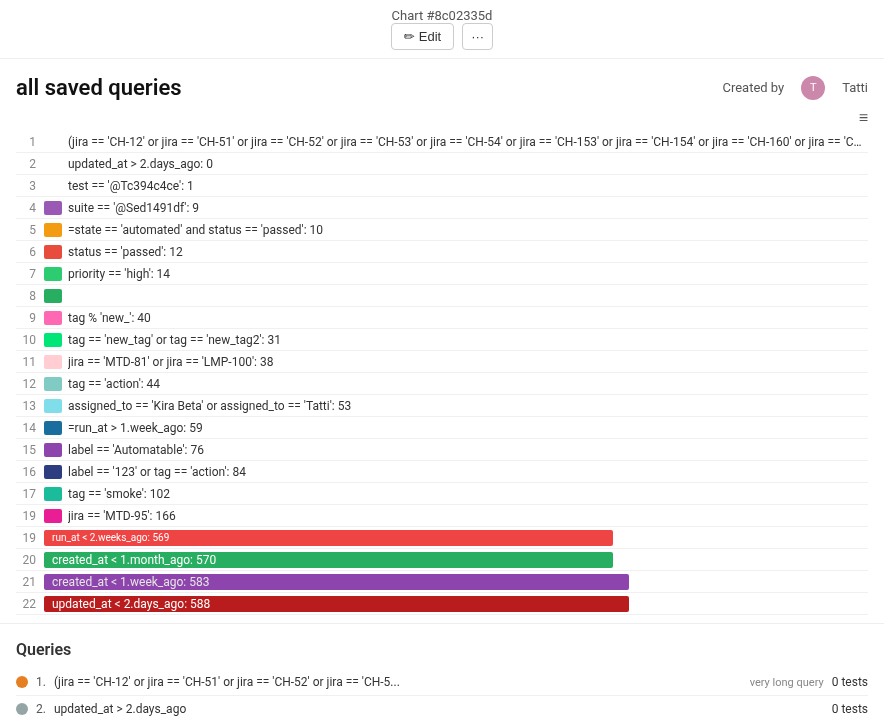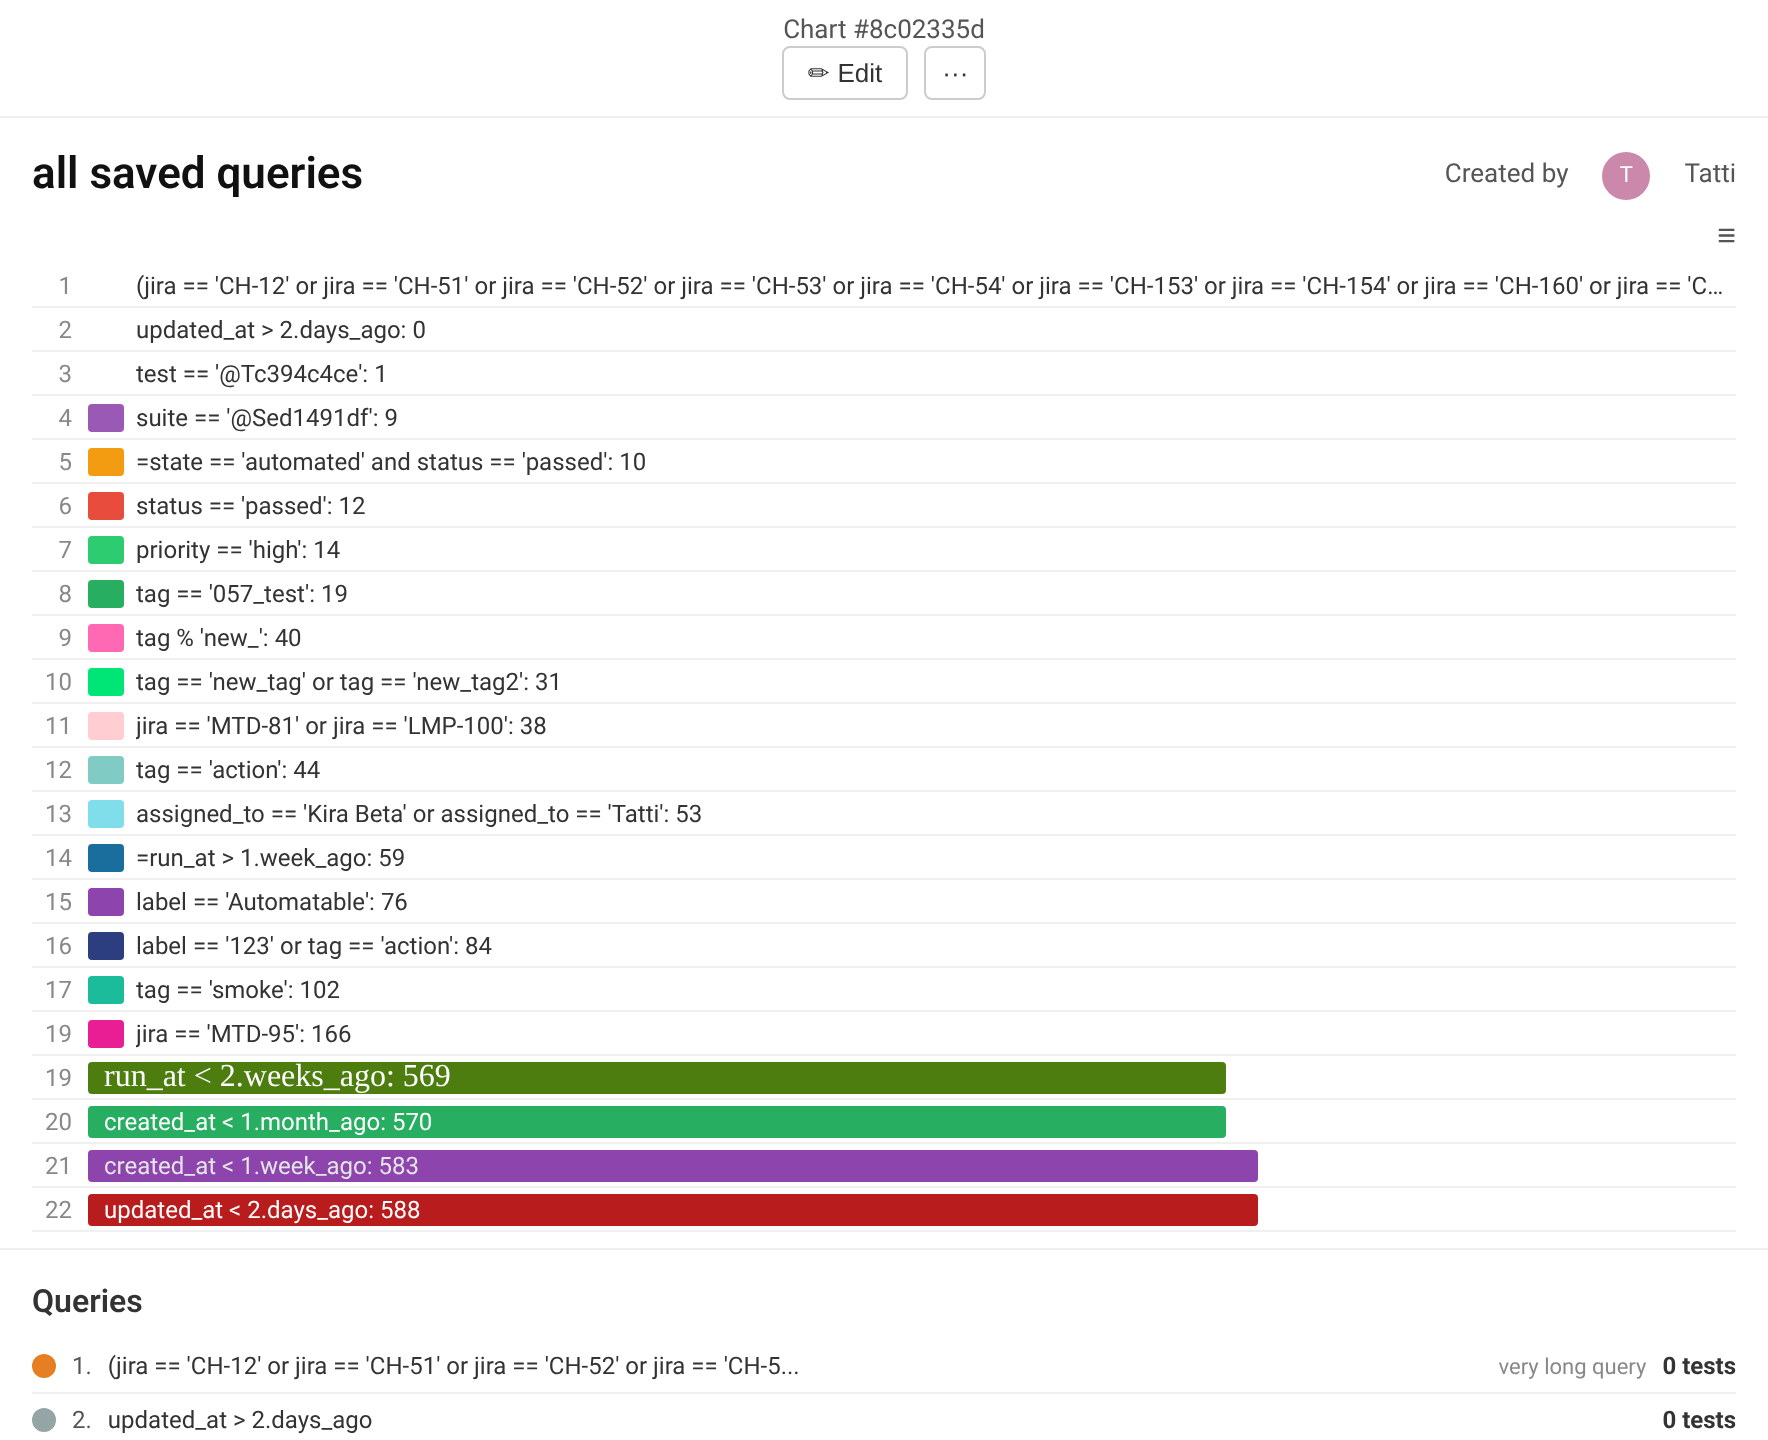--- a/index.html
+++ b/index.html
@@ -167,21 +167,21 @@
       overflow: hidden;
       text-overflow: ellipsis;
     }
     .query-tag {
       font-size: 11px;
       color: #888;
       white-space: nowrap;
     }
     .query-count {
       font-size: 12px;
-      font-weight: 700;
+      font-weight: 400;
       color: #333;
       white-space: nowrap;
     }
     .breadcrumb {
       font-size: 11px;
       color: #888;
       padding: 2px 16px;
       background: #f8f8f8;
       border-top: 1px solid #eee;
     }
@@ -249,21 +249,20 @@
       <span class="row-label">status == 'passed': 12</span>
     </div>
     <div class="chart-row">
       <span class="row-num">7</span>
       <span class="color-swatch" style="background: rgb(46, 204, 113);"></span>
       <span class="row-label">priority == 'high': 14</span>
     </div>
     <div class="chart-row">
       <span class="row-num">8</span>
       <span class="color-swatch" style="background: rgb(39, 174, 96);"></span>
-      <span class="row-label">tag == '057_test': 19</span>
     </div>
     <div class="chart-row">
       <span class="row-num">9</span>
       <span class="color-swatch" style="background: rgb(255, 105, 180);"></span>
       <span class="row-label">tag % 'new_': 40</span>
     </div>
     <div class="chart-row">
       <span class="row-num">10</span>
       <span class="color-swatch" style="background: rgb(0, 230, 118);"></span>
       <span class="row-label">tag == 'new_tag' or tag == 'new_tag2': 31</span>
@@ -304,21 +303,21 @@
       <span class="row-label">tag == 'smoke': 102</span>
     </div>
     <div class="chart-row">
       <span class="row-num">19</span>
       <span class="color-swatch" style="background: rgb(233, 30, 148);"></span>
       <span class="row-label">jira == 'MTD-95': 166</span>
     </div>
     <div class="chart-row">
       <span class="row-num">19</span>
       <div class="bar-container" style="flex: 1 1 0%;">
-        <div class="bar" style="width: 69%; background: #4d7c0f; max-width: 100%; min-width: 200px; padding-left: 8px; font-size: 16px; color: rgb(255, 255, 255); font-family: Liberation Serif, serif;">run_at &lt; 2.weeks_ago: 569</div>
+        <div class="bar" style="width: 69%; background: #ef4444; max-width: 100%; min-width: 200px; padding-left: 8px; font-size: 10px; color: rgb(255, 255, 255);">run_at &lt; 2.weeks_ago: 569</div>
       </div>
     </div>
     <div class="chart-row">
       <span class="row-num">20</span>
       <div class="bar-container" style="flex: 1 1 0%;">
         <div class="bar" style="width: 69%; background: rgb(39, 174, 96); max-width: 100%; min-width: 200px; padding-left: 8px; font-size: 12px; color: rgb(255, 255, 255);">created_at &lt; 1.month_ago: 570</div>
       </div>
     </div>
     <div class="chart-row">
       <span class="row-num">21</span>

